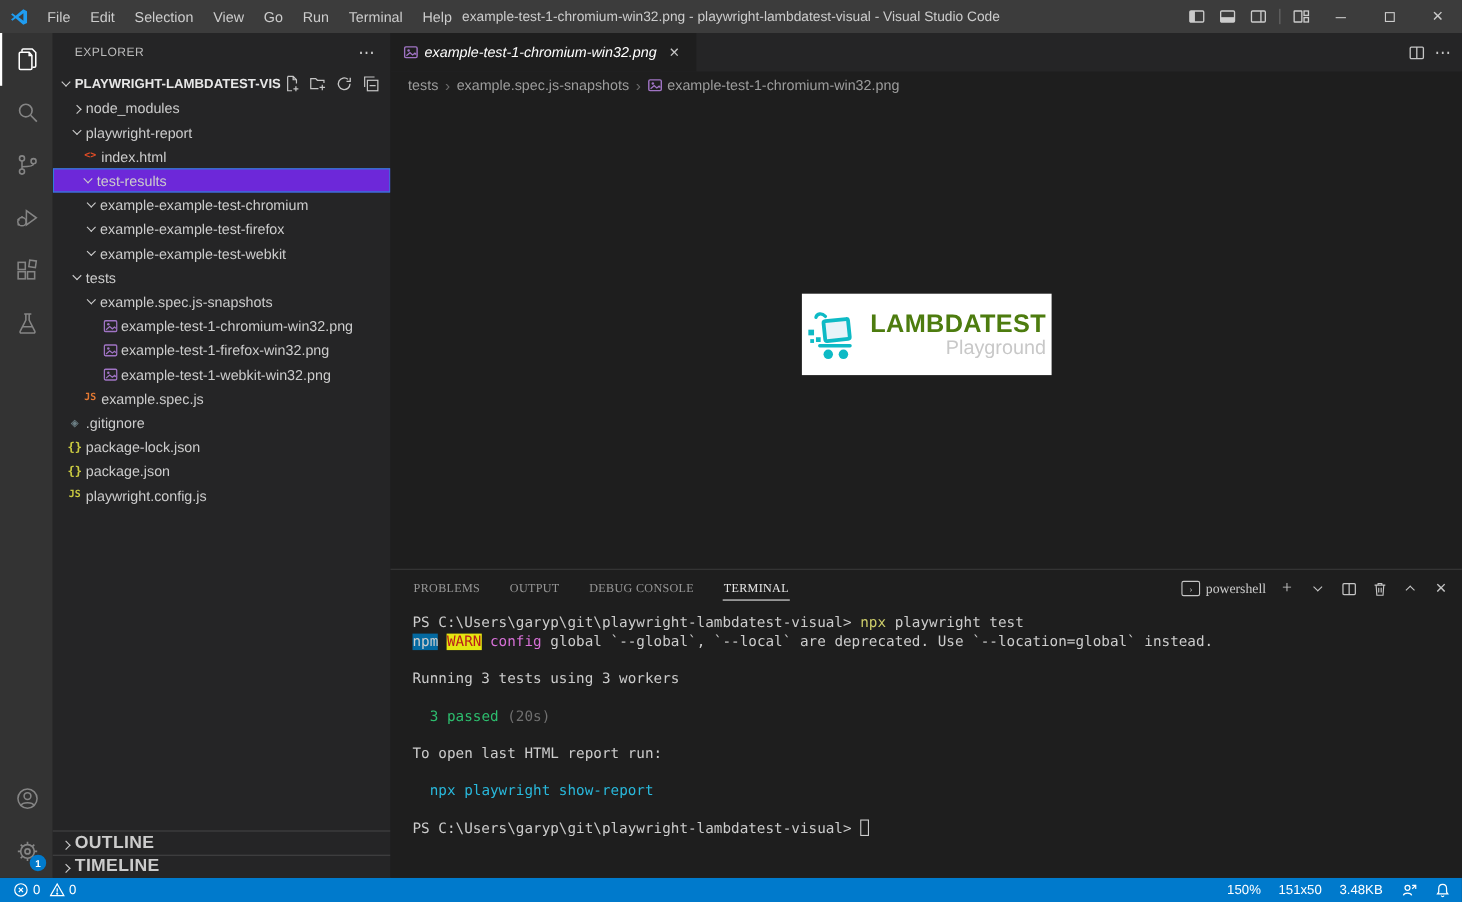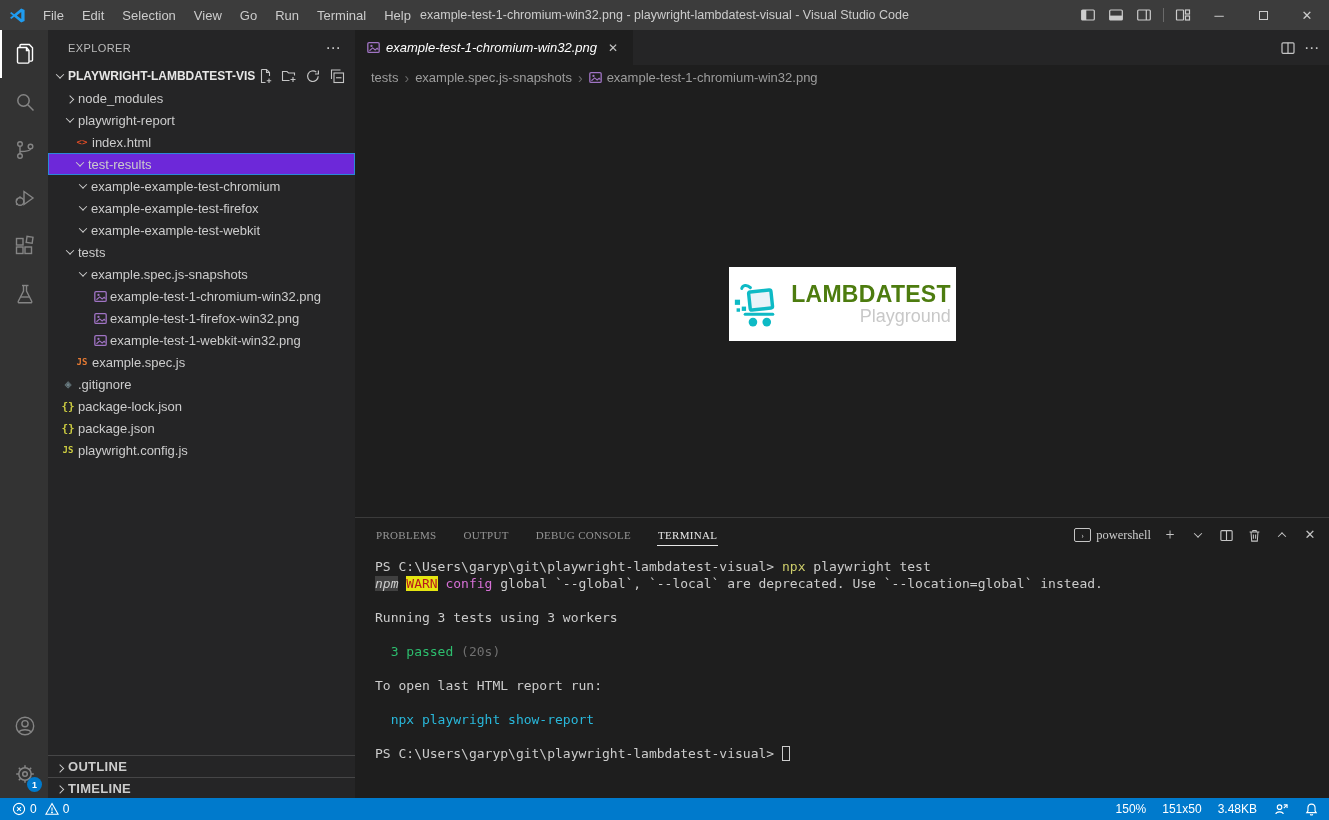--- a/index.html
+++ b/index.html
@@ -47,21 +47,21 @@
   .chev.right i { transform:rotate(-45deg) translate(-1px,1px); }
   .fico { width:20px; display:flex; align-items:center; justify-content:center; flex-shrink:0;
           font-family:"DejaVu Sans Mono","Liberation Mono",monospace; font-size:9px; font-weight:bold; }
   .fi-html::after { content:"<>"; color:#e44d26; }
   .fi-js::after   { content:"JS"; color:#e37933; }
   .fi-jsy::after  { content:"JS"; color:#cbcb41; }
   .fi-json::after { content:"{}"; color:#cbcb41; font-size:11px; }
   .fi-git::after  { content:"\25C8"; color:#6d8086; font-size:12px; }
 
   .sb-bottom { border-top:1px solid rgba(204,204,204,.2); }
-  .sb-sec { height:21px; display:flex; align-items:center; padding-left:4px; font-weight:bold; font-size:13px; letter-spacing:.3px; color:#cccccc; border-top:1px solid rgba(204,204,204,.2); cursor:pointer; }
+  .sb-sec { height:21px; display:flex; align-items:center; padding-left:4px; font-weight:bold; font-size:16px; letter-spacing:.3px; color:#cccccc; border-top:1px solid rgba(204,204,204,.2); cursor:pointer; }
   .sb-sec:first-child { border-top:none; }
 
   
   .editorcol { flex:1; display:flex; flex-direction:column; background:#1e1e1e; min-width:0; }
   .tabbar { height:35px; background:#252526; display:flex; align-items:stretch; }
   .tab { background:#1e1e1e; display:flex; align-items:center; gap:6px; padding:0 10px 0 12px; min-width:265px; cursor:pointer; }
   .tab .tlabel { font-style:italic; color:#ffffff; font-size:13px; }
   .tab .tclose { margin-left:auto; color:#c5c5c5; font-size:12px; width:20px; height:20px; display:flex; align-items:center; justify-content:center; border-radius:4px; cursor:pointer; }
   .tab-actions { margin-left:auto; display:flex; align-items:center; gap:8px; padding-right:10px; color:#c5c5c5; }
   .tab-actions .more { font-size:15px; cursor:pointer; }
@@ -87,21 +87,21 @@
   .plus { font-size:16px; font-weight:300; }
   .chev-sm { width:6px; height:6px; border-right:1.2px solid #c5c5c5; border-bottom:1.2px solid #c5c5c5; display:block; }
   .chev-sm.down { transform:rotate(45deg) translate(-1px,-1px); }
   .chev-sm.up   { transform:rotate(-135deg) translate(-1px,-1px); }
   .xglyph { font-size:13px; }
 
   .terminal { flex:1; padding:6px 0 0 20px; }
   .tl { height:17px; line-height:17px; white-space:pre-wrap;
         font-family:"DejaVu Sans Mono","Liberation Mono",monospace; font-size:13px; color:#cccccc; }
   .c-y   { color:#cdcd6a; }
-  .c-npm { background:#404040;font-style:italic; }
+  .c-npm { background:#0369a1; }
   .c-warn{ background:#e5e510; color:#b91c1c; }
   .c-mag { color:#d670d6; }
   .c-grn { color:#2dbe6e; }
   .c-gry { color:#707070; }
   .c-cyn { color:#29b8db; }
   .cursor { display:inline-block; width:8px; height:15px; border:1px solid #cccccc; vertical-align:-3px; }
 
   
   .statusbar { height:22px; background:#007acc; color:#ffffff; display:flex; align-items:center; font-size:12px; padding:0 10px 0 12px; }
   .sb-item { display:flex; align-items:center; gap:4px; margin-right:12px; cursor:pointer; }

